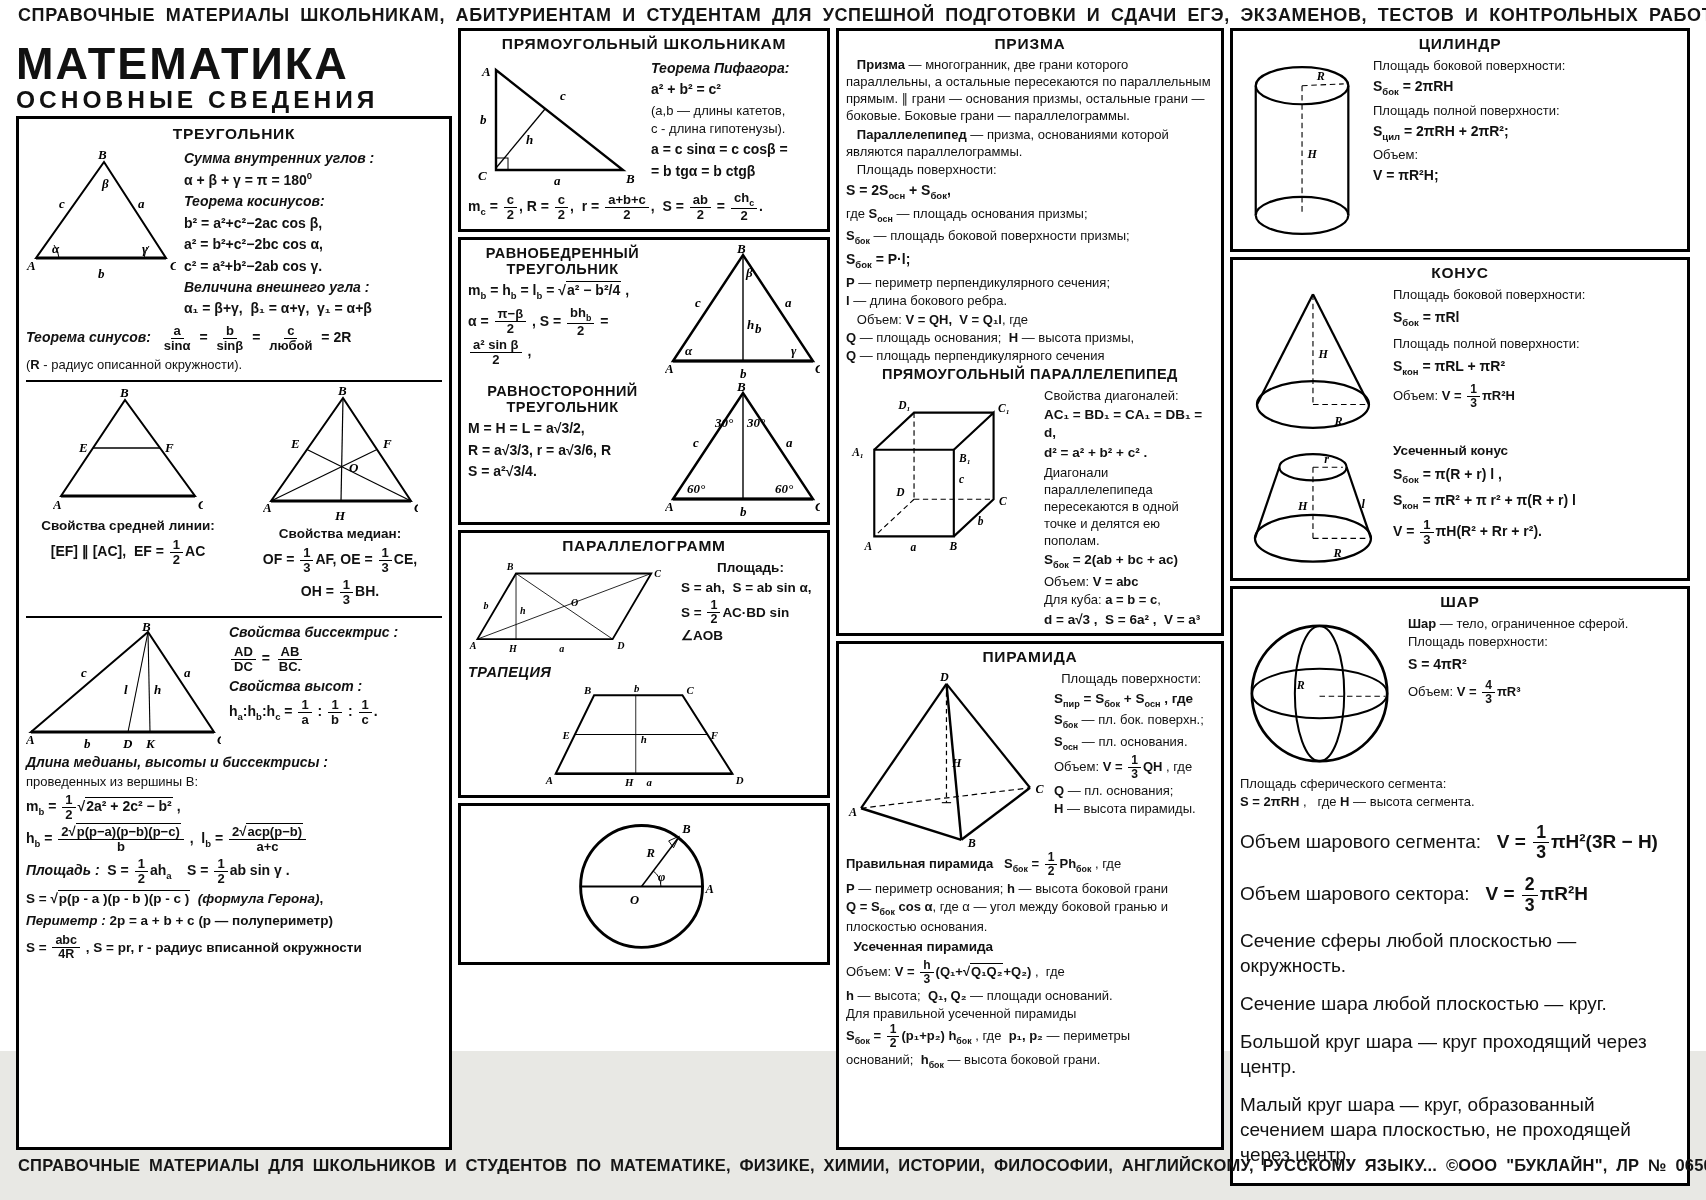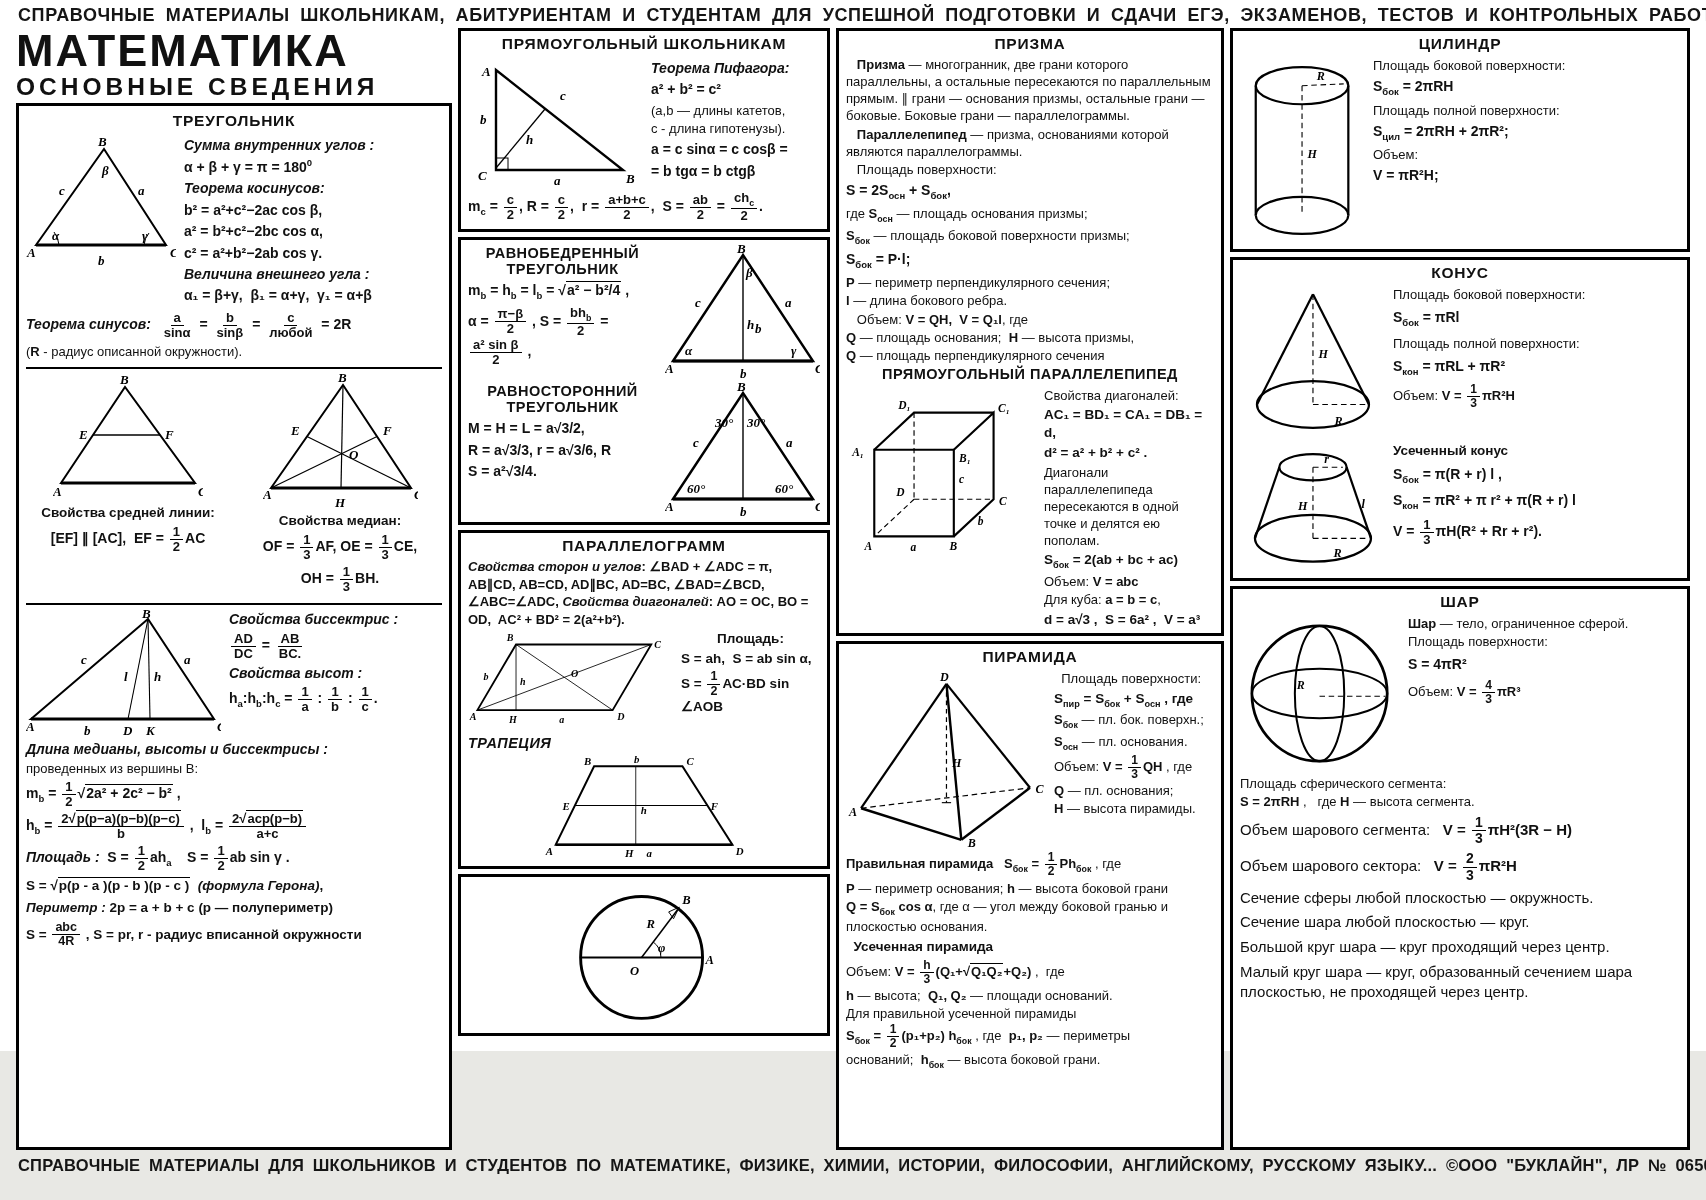--- a/index.html
+++ b/index.html
@@ -9,35 +9,35 @@
         padding:3px 16px;position:relative}
   .banner{font-weight:bold;white-space:nowrap;color:#151515}
   .banner.top{font-size:18px;letter-spacing:.6px;word-spacing:5px;padding:2px 0 1px 2px}
   .banner.bottom{font-size:16.5px;letter-spacing:.2px;word-spacing:4px;padding:6px 0 0 2px}
   .cols{display:flex;gap:6px;align-items:stretch;height:1122px;margin-top:1px}
   .col{display:flex;flex-direction:column;min-width:0}
   .c1{width:436px}.c2{width:372px}.c3{width:388px}.c4{flex:1}
   .box{border:3px solid #000;background:#fff;padding:3px 7px;box-sizing:border-box}
   .box + .box{margin-top:5px}
   .grow{flex:1}
-  .mainTitle{line-height:1;margin:0 0 3px 0}
+  .mainTitle{line-height:1;margin:13px 0 3px 0}
   .mainTitle .t1{font-size:45px;font-weight:bold;letter-spacing:2px}
   .mainTitle .t2{font-size:24.5px;font-weight:bold;letter-spacing:4px;margin-top:2px}
   section{padding:2px 0}
   .bt{border-top:2.5px solid #000;margin-top:4px;padding-top:4px}
   .h{font-weight:bold;text-align:center;font-size:15.5px;letter-spacing:.8px;margin:1px 0 3px}
   .sh{font-weight:bold;text-align:center;font-size:14.5px;letter-spacing:.5px;margin:2px 0 4px}
   .shi{font-weight:bold;font-style:italic;font-size:14.5px;letter-spacing:.5px;margin:4px 0 2px}
   .row{display:flex;gap:8px;align-items:flex-start}
   .row .lines{flex:1;min-width:0}
   .half{flex:1;min-width:0;text-align:center}
   .colL{flex:1;min-width:0}
   .ln{font-size:13px;line-height:1.32;margin:1px 0}
   .ln.t{font-size:13px}
-  .ln.t2{font-size:15px;margin:5px 0}
+  .ln.t2{font-size:19px;margin:13px 0}
   .ln.tb{font-weight:bold;font-size:13.5px;margin:3px 0}
   .ln.tcb{font-weight:bold;text-align:center;font-size:13.5px}
   .ln.it{font-style:italic;font-weight:bold;font-size:14px;margin-top:3px}
   .ln.itb{font-style:italic;font-weight:bold;font-size:14px}
   .ln.f{font-weight:bold;font-size:14px;margin:3px 0}
   .ln.fl{font-weight:bold;text-align:left;font-size:13.5px;margin:4px 0}
   .ln.fb{font-weight:bold;font-size:13.5px;margin:2px 0}
   .ln.fbl{font-weight:bold;font-size:14px;margin:5px 0}
   .ln.fi{font-size:13.5px;font-weight:bold;margin:3px 0}
   .ln.fp{font-weight:bold;font-size:13px;line-height:1.35}
@@ -337,23 +337,20 @@
               <text x="22" y="112" font-size="10">60°</text>
               <text x="110" y="112" font-size="10">60°</text>
               <text x="0" y="130">A</text>
               <text x="75" y="135">b</text>
               <text x="150" y="130">C</text>
             </svg>
         </div>
       </div>
       <div class="box">
         <div class="h">ПАРАЛЛЕЛОГРАММ</div>
-        <div class="lines">
-            <div class="ln fp"><i>Свойства сторон и углов</i>: ∠BAD + ∠ADC = π, AB∥CD, AB=CD, AD∥BC, AD=BC, ∠BAD=∠BCD, ∠ABC=∠ADC, <i>Свойства диагоналей</i>: AO = OC, BO = OD,&nbsp; AC² + BD² = 2(a²+b²).</div>
-          </div>
         <div class="row">
           <svg class="dg" width="205" height="102" viewBox="0 0 265 132">
             <polygon points="12,105 62,20 237,20 187,105" stroke-width="2.4"></polygon>
             <line x1="12" y1="105" x2="237" y2="20" stroke-width="1.1"></line>
             <line x1="62" y1="20" x2="187" y2="105" stroke-width="1.1"></line>
             <line x1="62" y1="20" x2="62" y2="105" stroke-width="1.1"></line>
           <text x="50" y="15">B</text>
               <text x="241" y="24">C</text>
               <text x="20" y="66">b</text>
               <text x="67" y="73">h</text>

